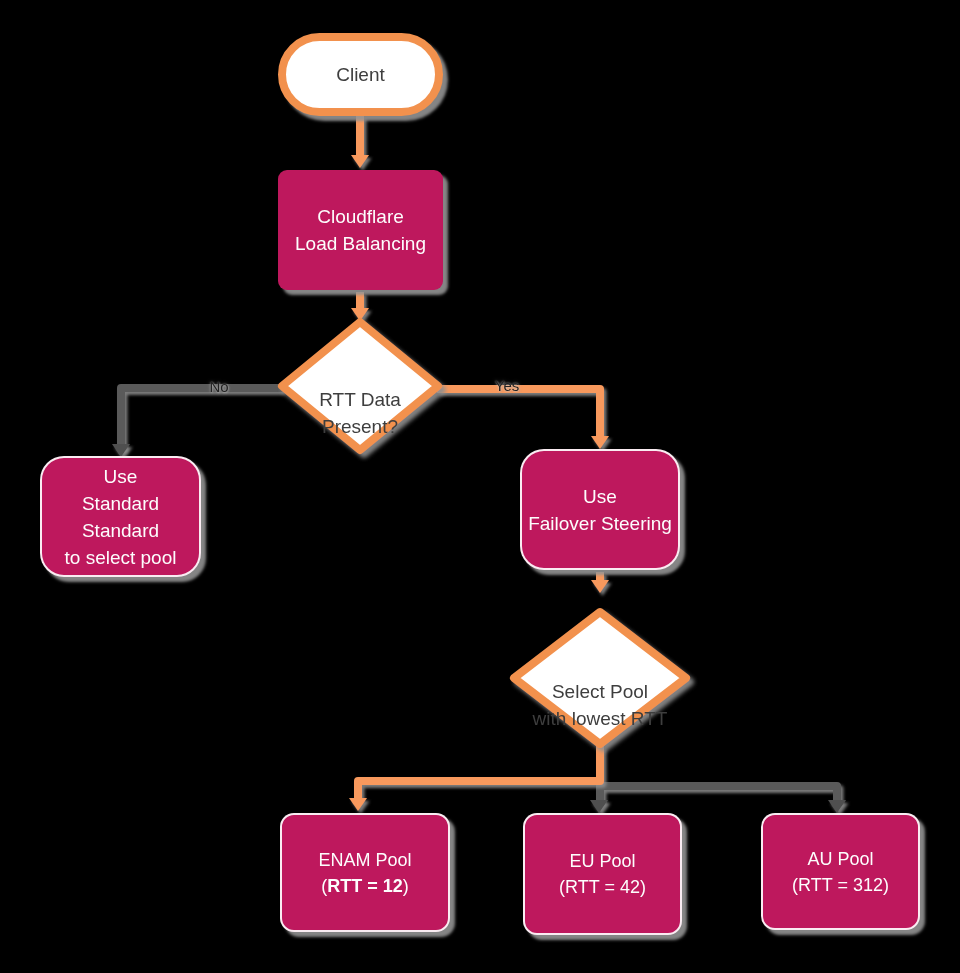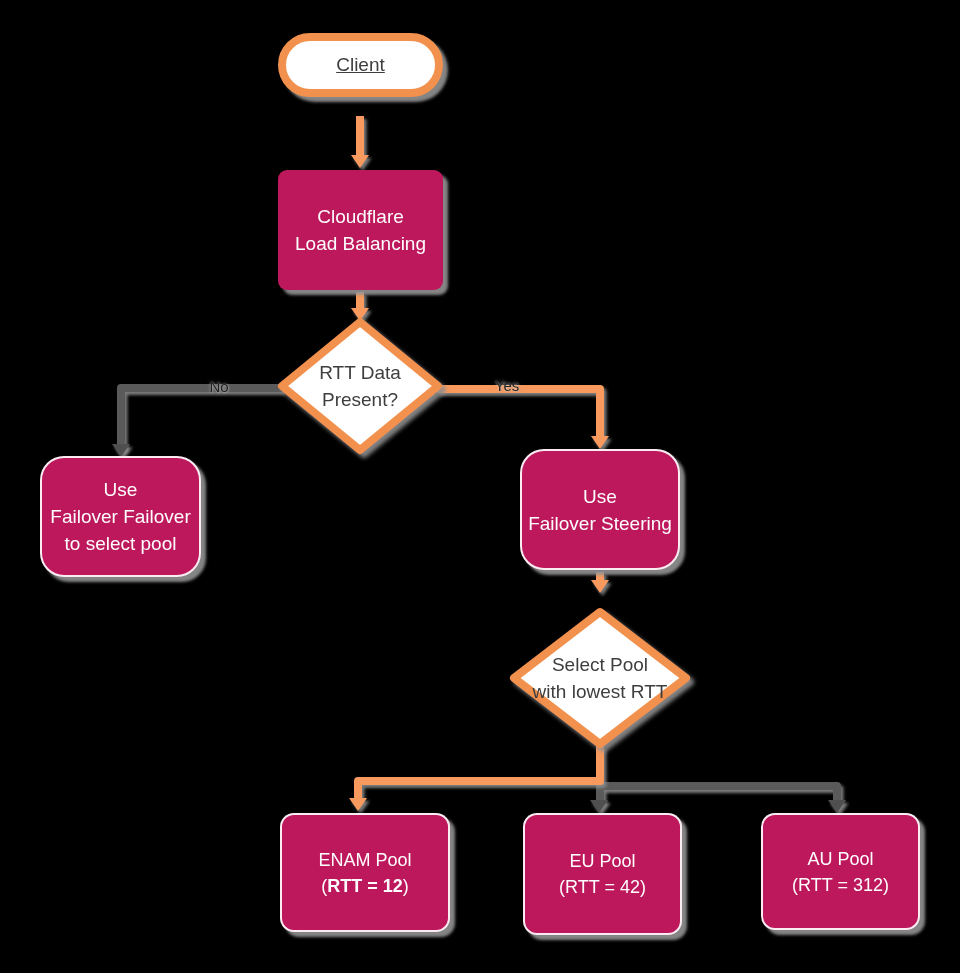--- a/index.html
+++ b/index.html
@@ -18,21 +18,21 @@
     box-shadow:5px 5px 3px rgba(148,148,148,0.9);
   }
   .obox{
     background:#be185d;border-radius:9px;color:#FDFDFD;font-size:19px;line-height:27px;
     box-shadow:5px 5px 3px rgba(148,148,148,0.9);
   }
   .wbord{border:2px solid rgba(255,255,255,0.92);border-radius:24px;}
   .pool{font-size:18px;line-height:26px;border-radius:14px;}
   .dlabel{
     position:absolute;transform:translate(-50%,-50%);color:#3E3E3E;font-size:19px;line-height:27px;
-    text-align:center;white-space:nowrap;
+    text-align:center;white-space:nowrap;margin-top:27px;
   }
   .edgelabel{
     position:absolute;transform:translate(-50%,-50%);
     color:#222222;font-size:15px;font-weight:normal;
     text-shadow:0 0 2px rgba(255,255,255,0.5),0 0 4px rgba(200,200,200,0.45),1px 1px 2px rgba(160,160,160,0.5);
   }
   .b{font-weight:bold;}
 </style>
 </head>
 <body>
@@ -74,40 +74,40 @@
       <path d="M591,580 L609,580 L600,593 Z"></path>
       <path d="M349,798 L367,798 L358,811 Z"></path>
     </g>
 
     <g filter="url(#dsh)">
       <polygon points="360,322 438,386 360,450 282,386" fill="#FFFFFF" stroke="#F2914D" stroke-width="8" stroke-linejoin="round"></polygon>
       <polygon points="600,612 686,678 600,744 514,678" fill="#FFFFFF" stroke="#F2914D" stroke-width="8" stroke-linejoin="round"></polygon>
     </g>
   </svg>
 
-  <div class="node pill" style="left:278px;top:33px;width:165px;height:64px;text-decoration:underline;">
+  <div class="node pill" style="left:278px;top:33px;width:165px;height:83px;">
     <span>Client</span>
   </div>
 
   <div class="node obox" style="left:278px;top:170px;width:165px;height:120px;">
     <span>Cloudflare</span>
     <span>Load Balancing</span>
   </div>
 
   <div class="dlabel" style="left:360px;top:386px;">
     <div>RTT Data</div>
     <div>Present?</div>
   </div>
 
   <div class="edgelabel" style="left:219px;top:386px;">No</div>
   <div class="edgelabel" style="left:507px;top:385px;">Yes</div>
 
   <div class="node obox wbord" style="left:40px;top:456px;width:161px;height:121px;">
     <span>Use</span>
-    <span>Failover Failover</span>
+    <span>Standard Standard</span>
     <span>to select pool</span>
   </div>
 
   <div class="node obox wbord" style="left:520px;top:449px;width:160px;height:121px;">
     <span>Use</span>
     <span>Failover Steering</span>
   </div>
 
   <div class="dlabel" style="left:600px;top:678px;">
     <div>Select Pool</div>

